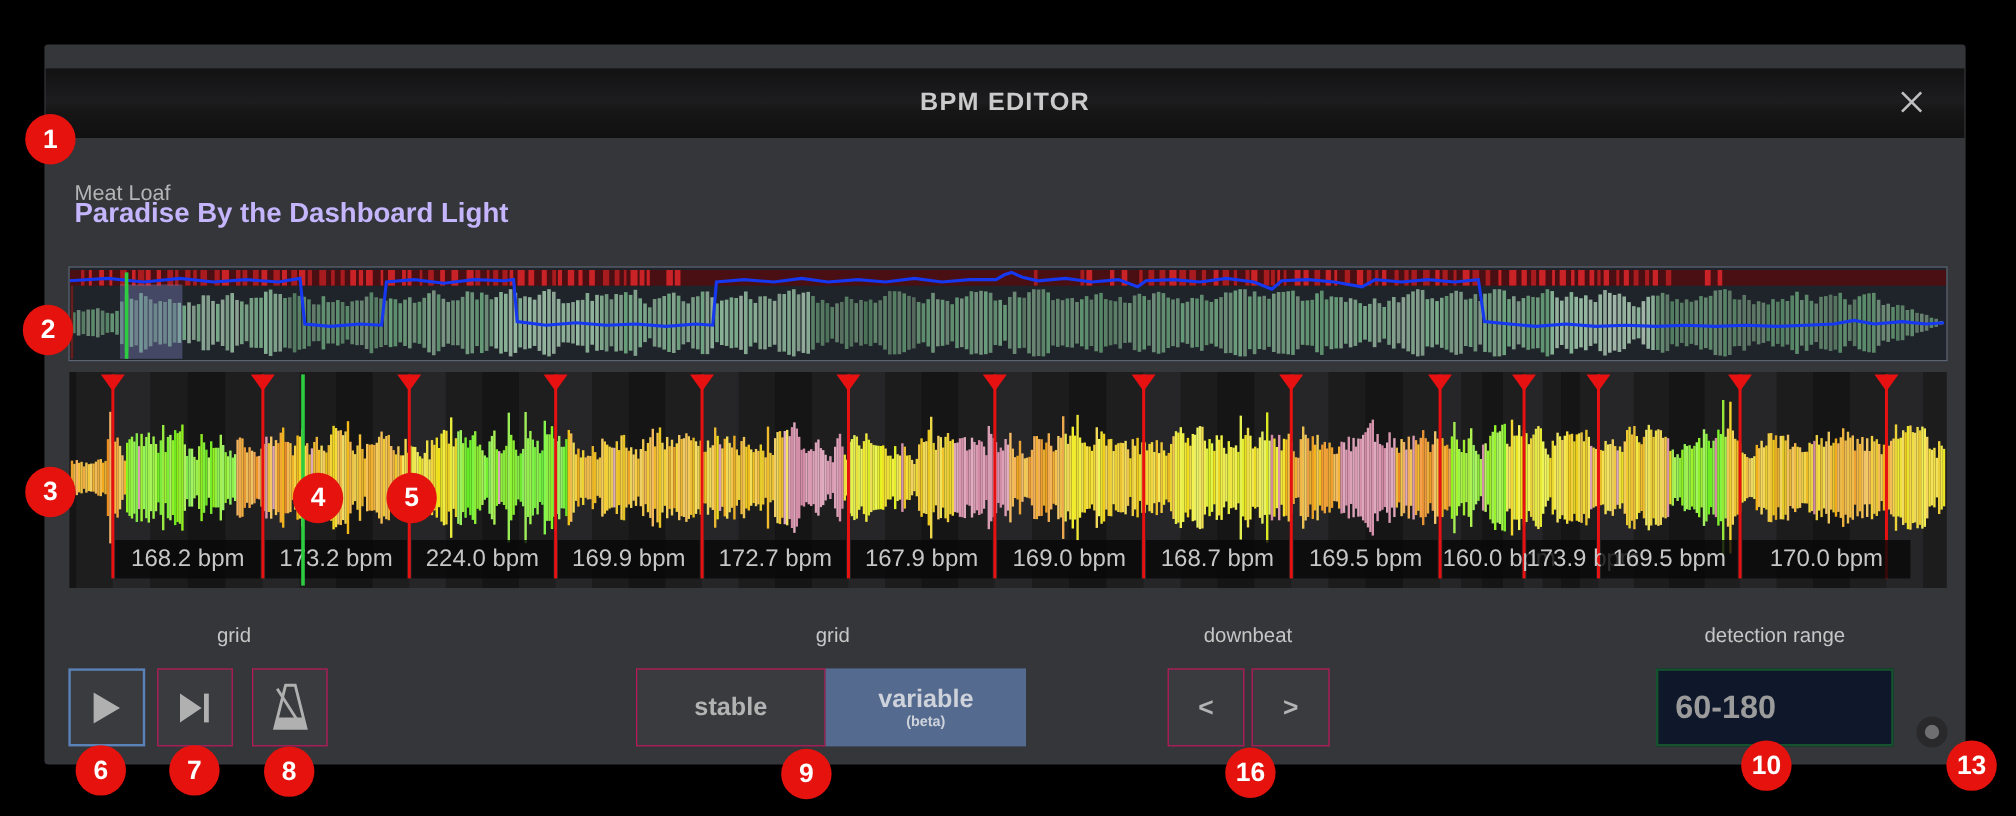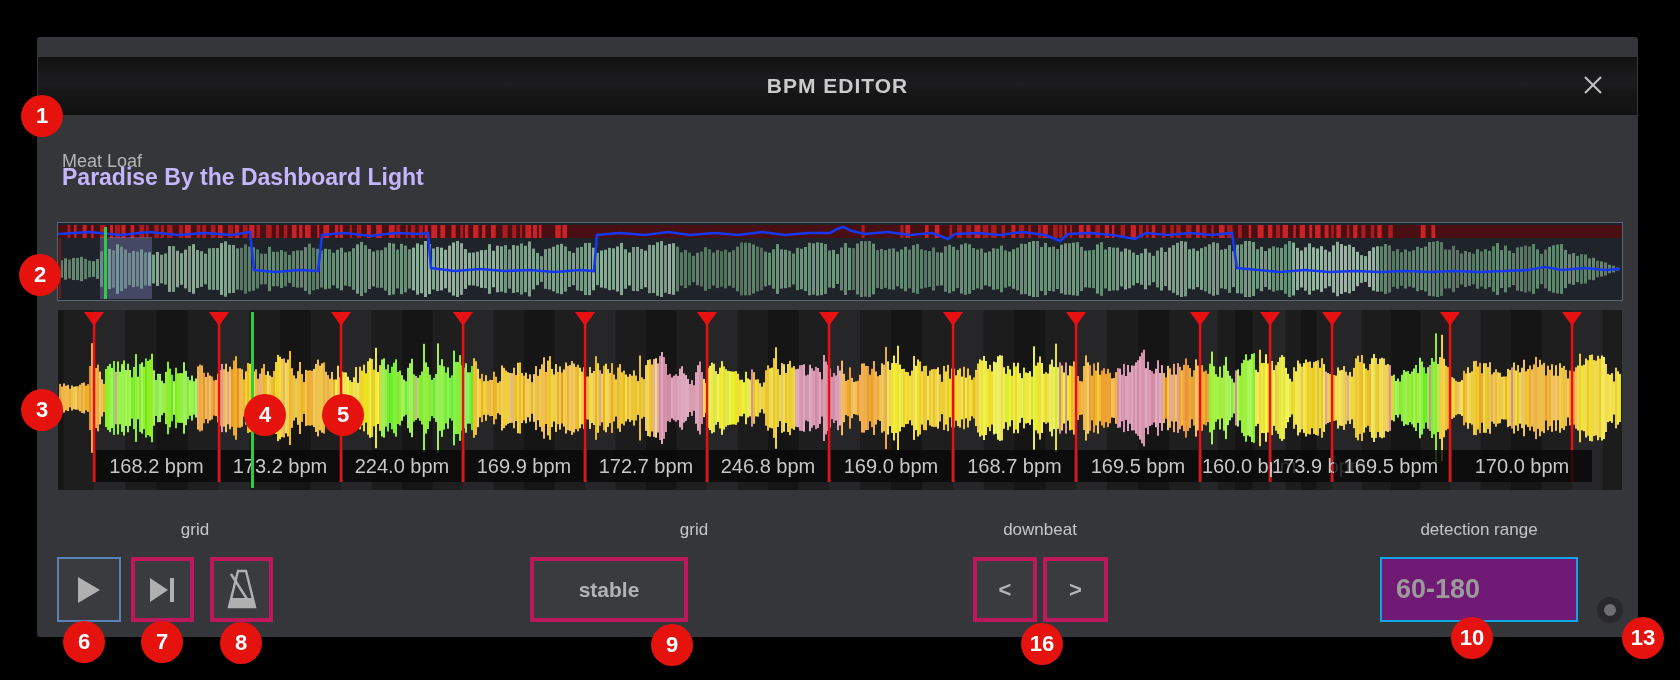--- a/index.html
+++ b/index.html
@@ -13,30 +13,30 @@
   .titlebar .title-text{color:#cbcbcb;font-weight:bold;font-size:21px;letter-spacing:1px;}
   .close-btn{left:1574px;top:66px;width:38px;height:38px;display:flex;align-items:center;justify-content:center;cursor:pointer;}
   .artist{left:62px;top:135px;font-size:18px;color:#b4b4b4;margin-top:16px;}
   .tracktitle{left:62px;top:164px;font-size:23px;font-weight:bold;color:#c4b5fd;}
   .overview{left:58px;top:223px;width:1564px;height:77px;outline:1px solid #5a6472;background:#1f232a;}
   .detail{left:58px;top:310px;width:1564px;height:180px;background:#101010;}
   .bpm-label{position:absolute;top:140px;height:32px;background:rgba(8,8,8,0.80);
              color:#c7c7c7;font-size:20px;line-height:32px;text-align:center;white-space:nowrap;overflow:visible;}
   .playhead-detail{left:309px;top:312px;width:3px;height:176px;background:#2ecc40;z-index:5;}
   .sec-label{top:520px;width:220px;text-align:center;font-size:17px;color:#c6c6c6;}
-  .btn{box-sizing:border-box;background:#3a3b3e;border:4px solid #be185d;
+  .btn{box-sizing:border-box;background:#3a3b3e;border:1px solid #be185d;
        display:flex;align-items:center;justify-content:center;color:#b3b3b3;cursor:pointer;}
   .btn-play{border:2px solid #5b82b8;}
   .btn-seg-active{background:#546a8e;border:none;color:#ced3db;flex-direction:column;line-height:1;}
   .seg-main{font-weight:bold;font-size:21px;}
   .seg-sub{font-weight:bold;font-size:12px;margin-top:2px;}
   .btn-text{font-weight:bold;font-size:21px;}
   .arrow-glyph{font-weight:bold;font-size:22px;}
-  .det-input{box-sizing:border-box;left:1380px;top:557px;width:198px;height:65px;background:#701a75;
-             border:2px solid #0ea5e9;color:#9b9b9b;font-weight:bold;font-size:27px;
+  .det-input{box-sizing:border-box;left:1380px;top:557px;width:198px;height:65px;background:#0f172a;
+             border:2px solid #14532d;color:#9b9b9b;font-weight:bold;font-size:27px;
              display:flex;align-items:center;padding-left:14px;}
   .resize-dot{left:1597px;top:597px;width:26px;height:26px;border-radius:50%;background:#29292b;
               display:flex;align-items:center;justify-content:center;}
   .resize-dot-inner{width:12px;height:12px;border-radius:50%;background:#6f6f71;}
   .badge{position:absolute;width:42px;height:42px;border-radius:50%;background:#e5120e;color:#fff;
          font-weight:bold;font-size:22px;display:flex;align-items:center;justify-content:center;z-index:20;}
   svg{display:block;}
 </style>
 </head>
 <body>
@@ -1447,21 +1447,21 @@
         <polygon points="1382,2 1402,2 1392,16" fill="#e81111"></polygon>
         <rect x="1512.8" y="2" width="2.5" height="170" fill="#e81111"></rect>
         <polygon points="1504,2 1524,2 1514,16" fill="#e81111"></polygon>
       </svg>
     <div id="bpm-labels">
         <div class="bpm-label" style="left: 38px; width: 121px;">168.2 bpm</div>
         <div class="bpm-label" style="left: 163px; width: 118px;">173.2 bpm</div>
         <div class="bpm-label" style="left: 285px; width: 118px;">224.0 bpm</div>
         <div class="bpm-label" style="left: 407px; width: 118px;">169.9 bpm</div>
         <div class="bpm-label" style="left: 529px; width: 118px;">172.7 bpm</div>
-        <div class="bpm-label" style="left: 651px; width: 118px;">246.8 bpm</div>
+        <div class="bpm-label" style="left: 651px; width: 118px;">167.9 bpm</div>
         <div class="bpm-label" style="left: 773px; width: 120px;">169.0 bpm</div>
         <div class="bpm-label" style="left: 897px; width: 119px;">168.7 bpm</div>
         <div class="bpm-label" style="left: 1020px; width: 120px;">169.5 bpm</div>
         <div class="bpm-label" style="left: 1144px; width: 66px;">160.0 bpm</div>
         <div class="bpm-label" style="left: 1214px; width: 58px;">173.9 bpm</div>
         <div class="bpm-label" style="left: 1276px; width: 114px;">169.5 bpm</div>
         <div class="bpm-label" style="left: 1394px; width: 140px;">170.0 bpm</div>
       </div>
   </div>
   <div class="abs playhead-detail" id="ph-detail" style="left: 251px;"></div>
@@ -1486,20 +1486,24 @@
     <svg width="38" height="44" viewBox="0 0 38 44">
       <path d="M15,3 L23,3 L32,39 L6,39 Z" fill="none" stroke="#b0b0b0" stroke-width="2.4"></path>
       <path d="M9,30 L29,30 L32,39 L6,39 Z" fill="#b0b0b0"></path>
       <line x1="24" y1="31" x2="8" y2="6" stroke="#b0b0b0" stroke-width="2.4"></line>
     </svg>
   </div>
 
   <div class="abs btn" style="left:530px;top:557px;width:158px;height:65px;">
     <span class="btn-text">stable</span>
   </div>
+  <div class="abs btn btn-seg-active" style="left:688px;top:557px;width:167px;height:65px;">
+    <span class="seg-main">variable</span>
+    <span class="seg-sub">(beta)</span>
+  </div>
 
   <div class="abs btn" style="left:973px;top:557px;width:64px;height:65px;">
     <span class="arrow-glyph">&lt;</span>
   </div>
   <div class="abs btn" style="left:1043px;top:557px;width:65px;height:65px;">
     <span class="arrow-glyph">&gt;</span>
   </div>
 
   <div class="abs det-input">
     <span>60-180</span>

